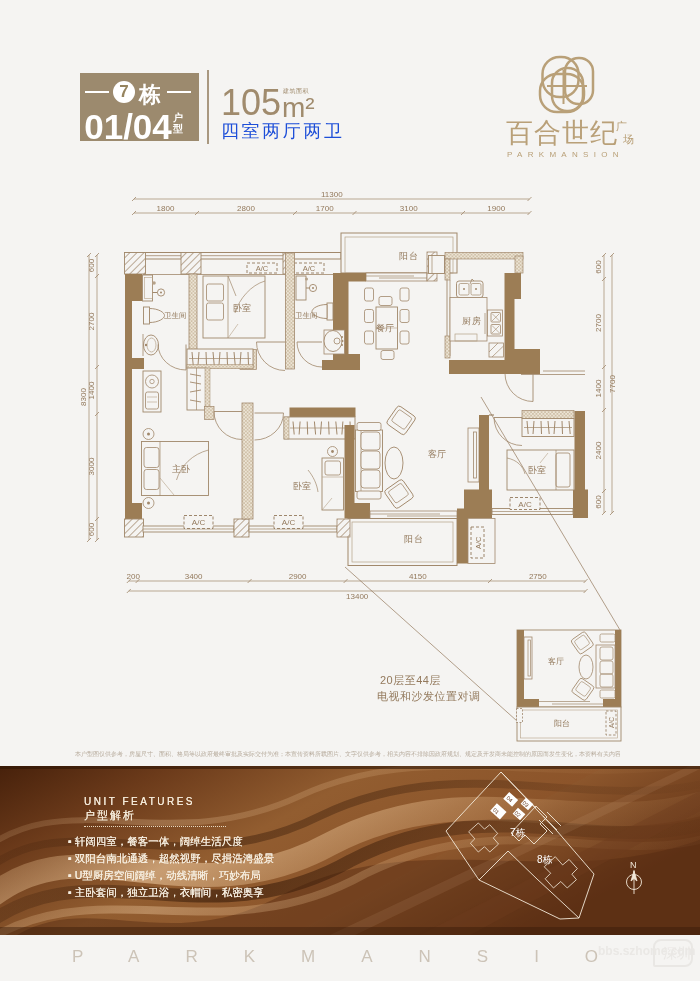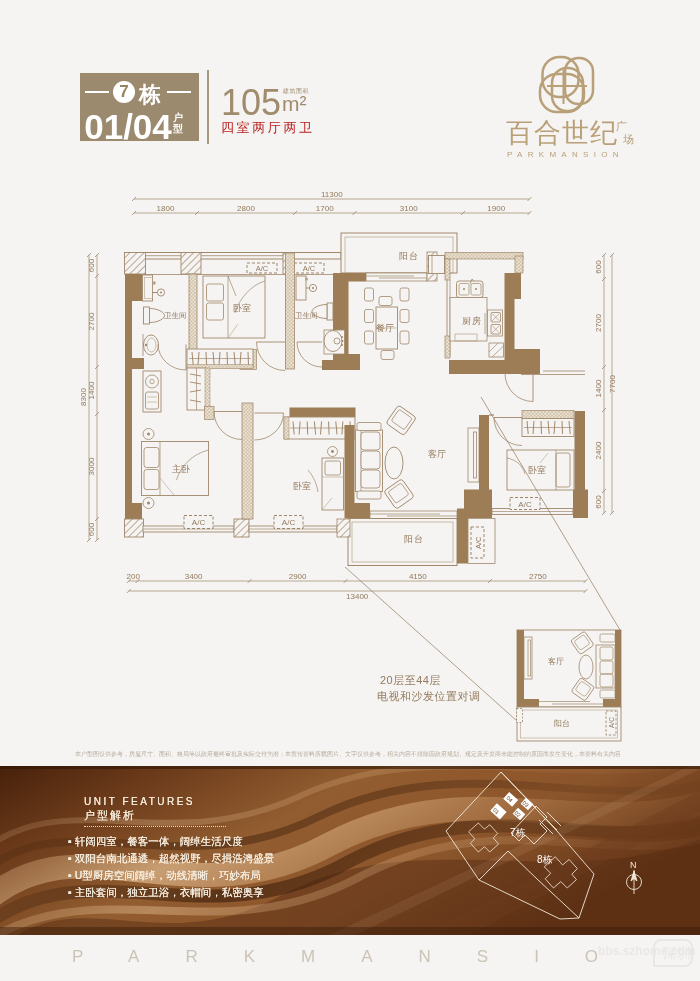--- a/index.html
+++ b/index.html
@@ -19,23 +19,23 @@
 <div class="abs" style="left:139px;top:80px;color:#fff;font-size:22px;font-weight:bold;">栋</div>
 
 <div class="abs" style="left:84px;top:99px;width:88px;height:34px;color:#fff;font-size:35px;font-weight:bold;text-align:center;letter-spacing:0;margin-top:8px;">01/04</div>
 
 <div class="abs" style="left:173px;top:112px;width:11px;color:#fff;font-size:10px;line-height:11px;font-weight:bold;">户型</div>
 
 <div class="abs" style="left:207px;top:70px;width:2px;height:74px;background:#a99880;"></div>
 
 <div class="abs" style="left:221px;top:82px;color:#a08b6d;font-size:36px;letter-spacing:0;">105</div>
 <div class="abs" style="left:283px;top:87px;color:#a08b6d;font-size:6px;letter-spacing:0.5px;">建筑面积</div>
-<div class="abs" style="left:282px;top:92px;color:#a08b6d;font-size:21px;text-align:center;">m²</div>
-
-<div class="abs" style="left:221px;top:119px;width:170px;color:#b91c1c;font-size:13px;letter-spacing:2.6px;">四室两厅两卫</div>
+<div class="abs" style="left:282px;top:92px;color:#a08b6d;font-size:28px;text-align:center;">m²</div>
+
+<div class="abs" style="left:221px;top:119px;width:170px;color:#1d4ed8;font-size:18px;letter-spacing:2.6px;">四室两厅两卫</div>
 
 <svg class="abs" style="left:490px;top:48px;" width="190" height="115" viewBox="0 0 190 115">
   <g stroke="#b9a078" stroke-width="2.5" fill="none">
     <rect x="52.5" y="9" width="36" height="40" rx="17"></rect>
     <rect x="75" y="10" width="28" height="46" rx="13.5"></rect>
     <rect x="50" y="26" width="44" height="38" rx="17"></rect>
     <rect x="62" y="20" width="31" height="43" rx="15"></rect>
     <line x1="73.5" y1="22" x2="73.5" y2="56" stroke-width="2"></line>
     <line x1="57" y1="38" x2="97" y2="38" stroke-width="2"></line>
   </g>

